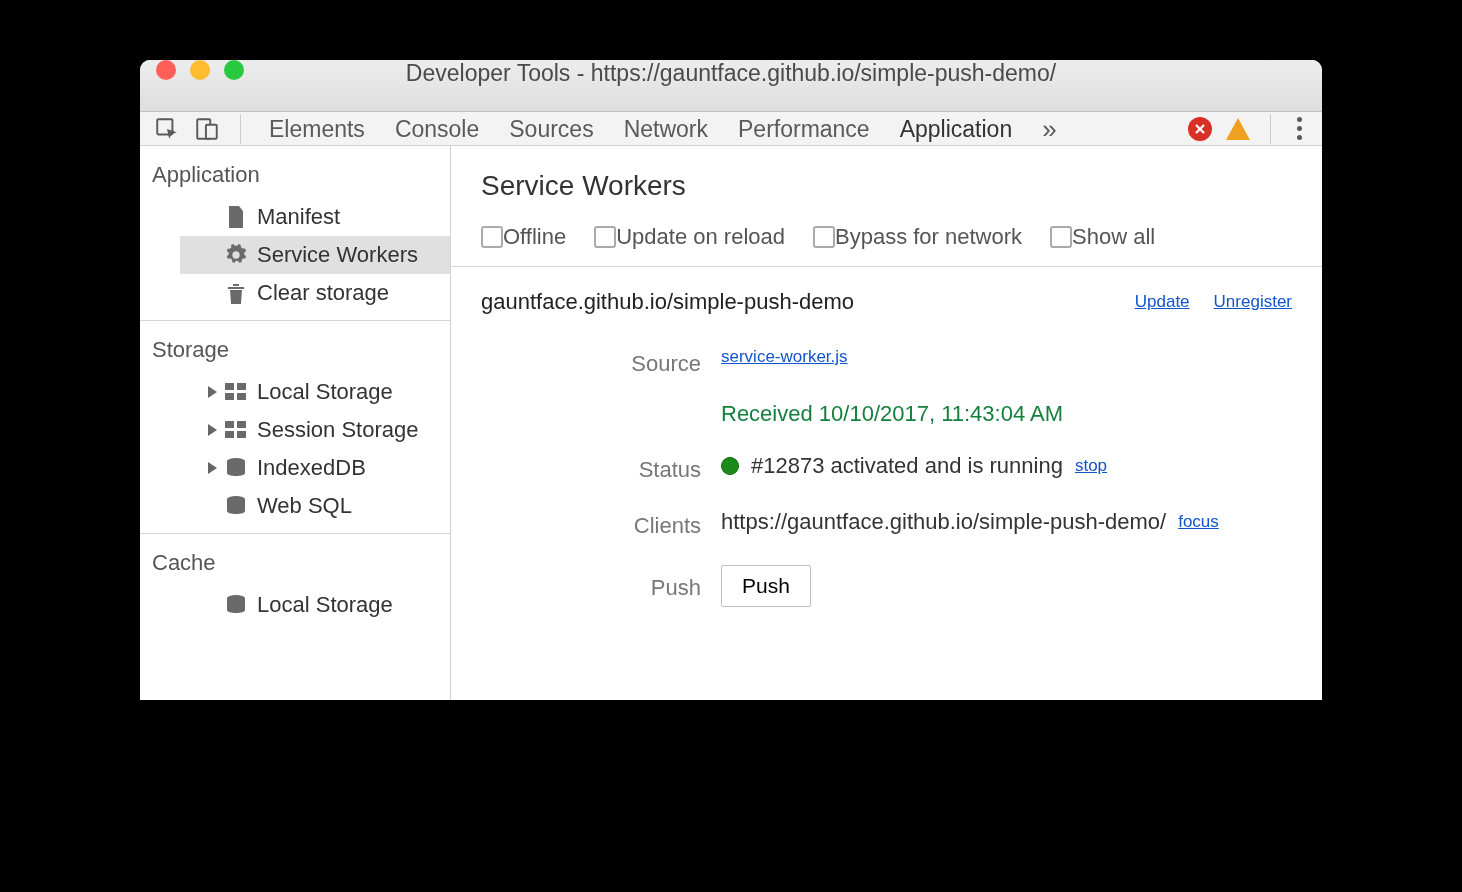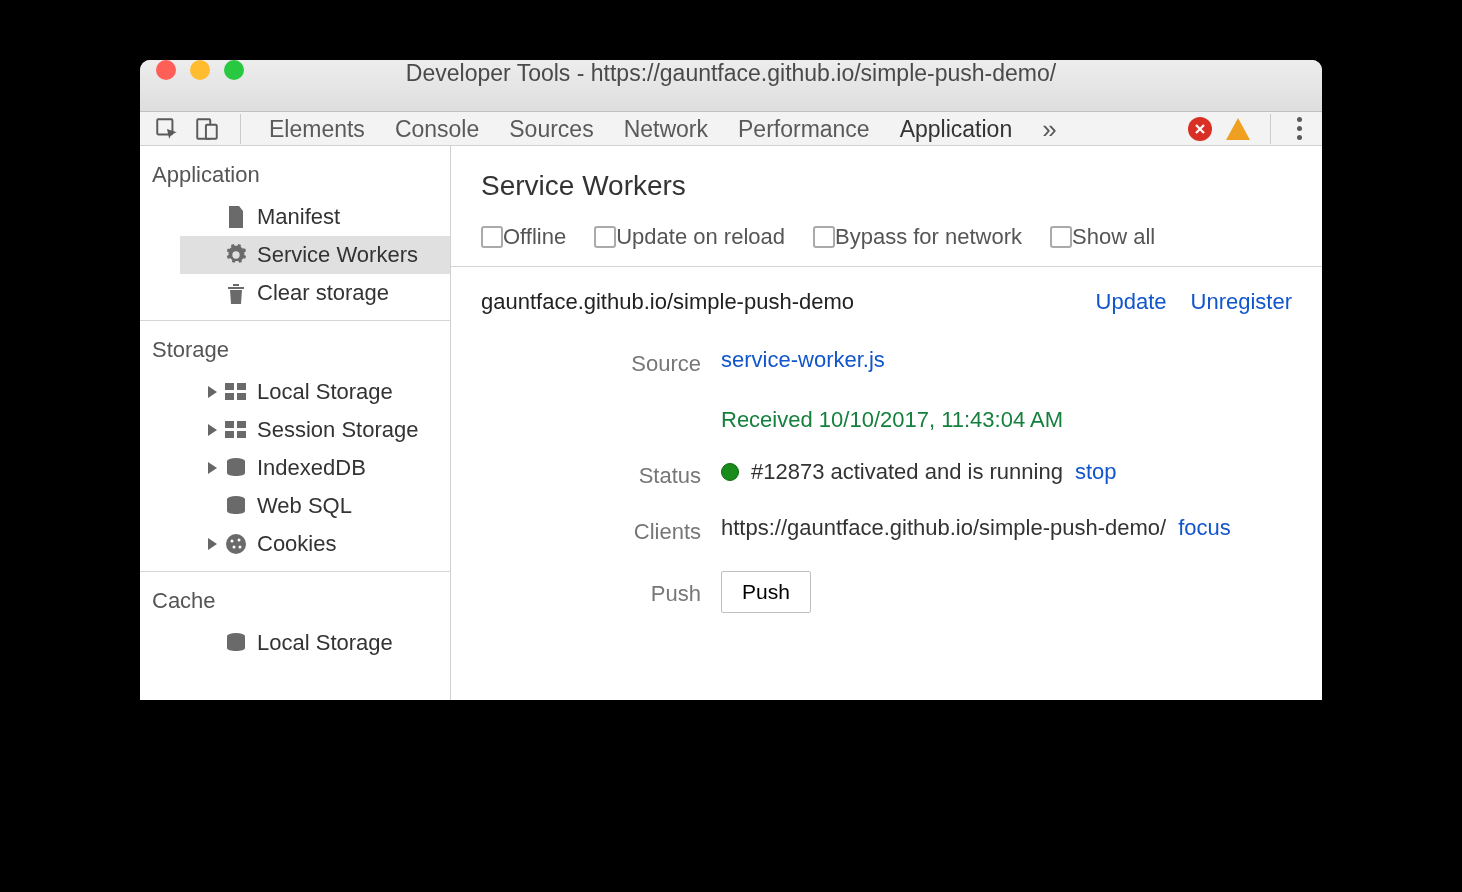--- a/index.html
+++ b/index.html
@@ -105,21 +105,21 @@
       display:flex; gap:28px; padding:22px 0 16px; align-items:center; color:#555; font-size:22px;
     }
     .checkbox{ display:flex; align-items:center; cursor:default;}
     .checkbox .box{ width:22px;height:22px;border:2px solid #aaa;border-radius:3px;background:#fff;}
     .scope-row{
       display:flex; align-items:center; padding: 22px 30px;
       gap: 24px;
     }
     .scope-name{ font-weight:400; font-size:22px; color:#222;}
     .scope-row .spacer{flex:1}
-    .link{ color:#1155cc; font-size:22px; cursor:default;text-align:center;}
+    .link{ color:#1155cc; text-decoration:underline; font-size:17px; cursor:default;text-align:center;}
     .detail-grid{
       display:grid;
       grid-template-columns: 220px 1fr;
       column-gap: 20px;
       row-gap: 26px;
       padding: 10px 30px 20px 30px;
       align-items:start;
     }
     .detail-label{ text-align:right; color:#777; font-size:22px; padding-top:4px;}
     .detail-value{ color:#333; font-size:22px; display:flex; flex-wrap:wrap; align-items:center; gap:12px;}
@@ -275,33 +275,20 @@
         <span class="ico">
           <svg width="22" height="22" viewBox="0 0 22 22" fill="#6a6a6a">
               <ellipse cx="11" cy="4" rx="9" ry="3"></ellipse>
               <path d="M2 4v6c0 1.7 4 3 9 3s9-1.3 9-3V4"></path>
               <path d="M2 10v6c0 1.7 4 3 9 3s9-1.3 9-3v-6"></path>
             </svg>
         </span>
         <span>Web SQL</span>
       </div>
 
-      <div class="sb-item">
-        <span class="tri"></span>
-        <span class="ico">
-          <svg width="22" height="22" viewBox="0 0 22 22" fill="#6a6a6a">
-              <circle cx="11" cy="11" r="10"></circle>
-              <circle cx="7" cy="8" r="1.5" fill="#fff"></circle>
-              <circle cx="14" cy="7" r="1.5" fill="#fff"></circle>
-              <circle cx="9" cy="14" r="1.5" fill="#fff"></circle>
-              <circle cx="15" cy="14" r="1.5" fill="#fff"></circle>
-            </svg>
-        </span>
-        <span>Cookies</span>
-      </div>
 
       <div class="sb-divider"></div>
       <div class="sb-section-title">Cache</div>
 
       <div class="sb-item">
         <span class="tri placeholder"></span>
         <span class="ico">
           <svg width="22" height="22" viewBox="0 0 22 22" fill="#6a6a6a">
               <ellipse cx="11" cy="4" rx="9" ry="3"></ellipse>
               <path d="M2 4v6c0 1.7 4 3 9 3s9-1.3 9-3V4"></path>

